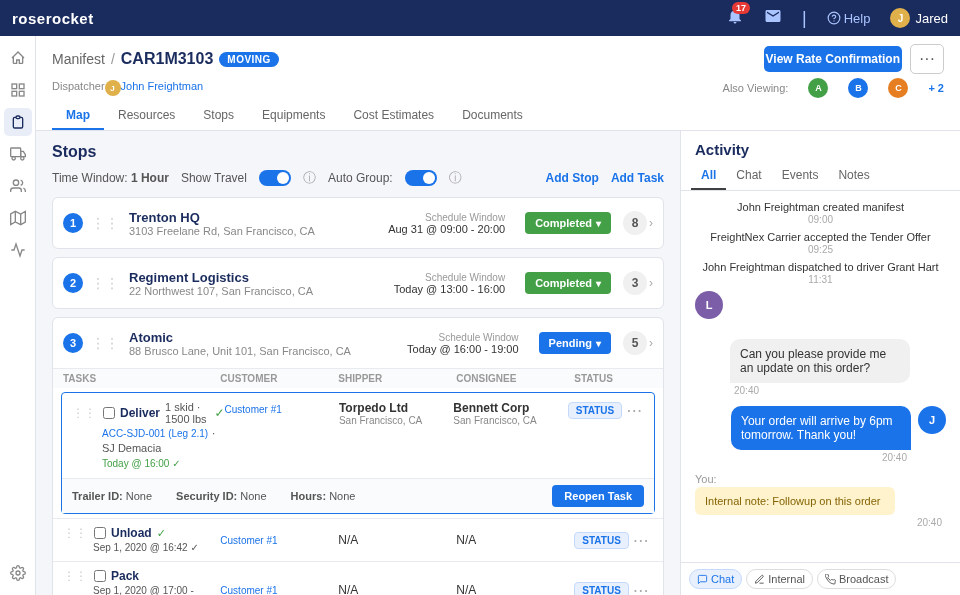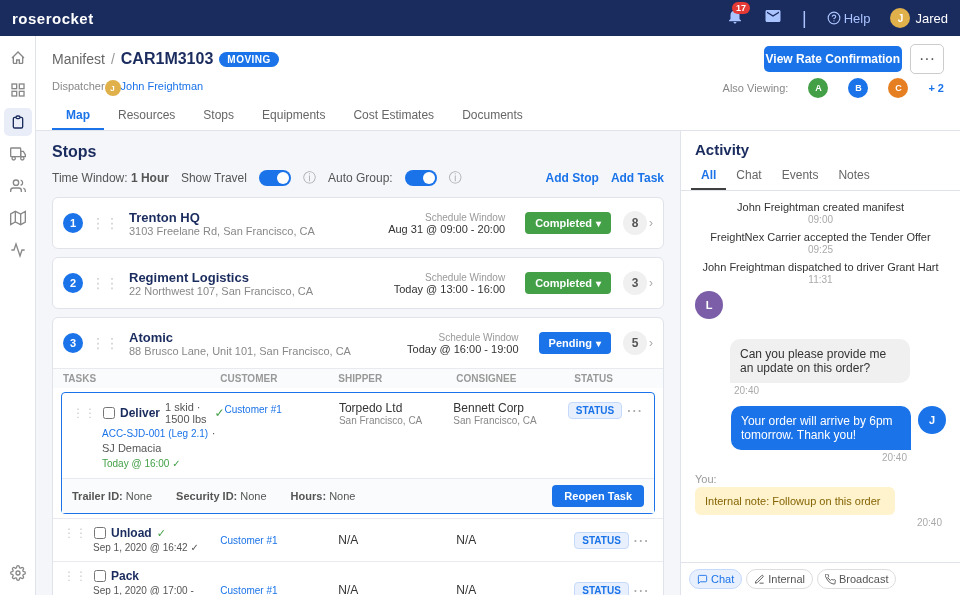--- a/index.html
+++ b/index.html
@@ -274,21 +274,21 @@
     .task-row-inner {
       display: grid;
       grid-template-columns: 2fr 1.5fr 1.5fr 1.5fr 1fr;
       align-items: start;
       padding: 8px 10px;
     }
     .task-name { font-weight: 700; font-size: 12px; color: #1a2b5e; }
     .task-detail { font-size: 11px; color: #555; }
     .task-acc { font-size: 10px; color: #1a73e8; cursor: pointer; }
     .task-date-green { font-size: 10px; color: #43a047; }
-    .task-company { font-size: 12px; color: #333; font-weight: 400; }
+    .task-company { font-size: 12px; color: #333; font-weight: 700; }
     .task-location { font-size: 10px; color: #888; }
     .status-tag {
       background: #e8f0fe;
       color: #1a73e8;
       border: 1px solid #c5d9fb;
       border-radius: 4px;
       padding: 2px 7px;
       font-size: 10px;
       font-weight: 700;
       cursor: pointer;

